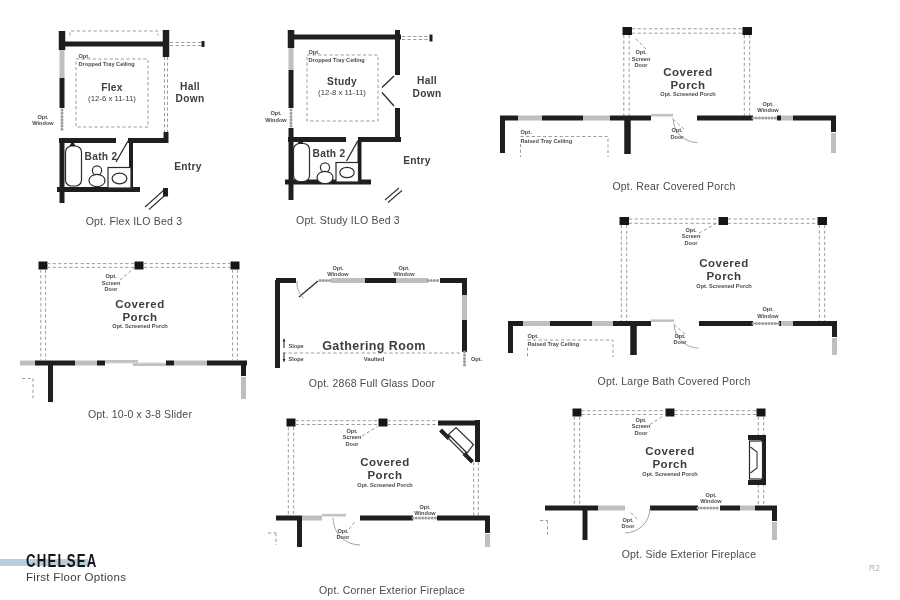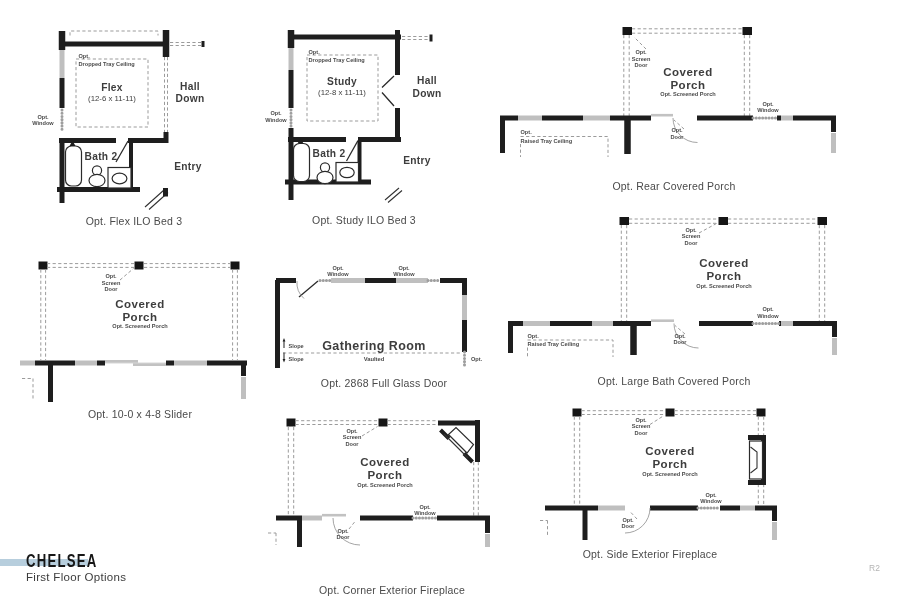--- a/index.html
+++ b/index.html
@@ -125,21 +125,21 @@
   <text class="t" x="308.5" y="61.5">Dropped Tray Ceiling</text>
   <text class="room mid" x="342" y="85">Study</text>
   <text class="dims mid" x="342" y="95">(12-8 x 11-11)</text>
   <text class="room mid" x="427" y="84">Hall</text>
   <text class="room mid" x="427" y="96.5">Down</text>
   <text class="t mid" x="276" y="115">Opt.</text>
   <text class="t mid" x="276" y="121.5">Window</text>
   <text class="room mid" x="329" y="157">Bath 2</text>
   <text class="room mid" x="417" y="164">Entry</text>
 </svg>
-<div class="caption" style="left:364px;top:214px">Opt. Study ILO Bed 3</div>
+<div class="caption" style="left:348px;top:214px">Opt. Study ILO Bed 3</div>
 
 <svg class="plan" style="left:495px;top:14px;" width="380" height="160" viewBox="495 14 380 160">
   <g>
     <rect class="post" x="622.5" y="27" width="9.5" height="8"></rect>
     <rect class="post" x="742.5" y="27" width="9.5" height="8"></rect>
     <path class="dash" d="M632 28.8 H742 M632 33.2 H742"></path>
     <path class="dash" d="M623.8 35 V116 M629.2 35 V116"></path>
     <path class="dash" d="M744.3 35 V116 M749.7 35 V116"></path>
     <path class="dash" d="M646 49 L634 37"></path>
   </g>
@@ -191,21 +191,21 @@
     <path class="win" d="M243.5 377 V399"></path>
     <path class="dash" d="M22 378.5 H33 M33 378.5 V400"></path>
   </g>
   <text class="t mid" x="111" y="278">Opt.</text>
   <text class="t mid" x="111" y="284.5">Screen</text>
   <text class="t mid" x="111" y="291">Door</text>
   <text class="roomL mid" x="140" y="308">Covered</text>
   <text class="roomL mid" x="140" y="320.5">Porch</text>
   <text class="t mid" x="140" y="328">Opt. Screened Porch</text>
 </svg>
-<div class="caption" style="left:140px;top:408px">Opt. 10-0 x 4-8 Slider</div>
+<div class="caption" style="left:140px;top:408px">Opt. 10-0 x 3-8 Slider</div>
 
 <svg class="plan" style="left:270px;top:258px;" width="235" height="135" viewBox="270 258 235 135">
   <g>
     <path class="wall" d="M276 280.5 H296 M365 280.5 H396 M440 280.5 H467"></path>
     <path class="win" d="M331 280.5 H365 M396 280.5 H428"></path>
     <path class="dots" d="M320 280.5 H331 M428 280.5 H440"></path>
     <path class="leaf" d="M318 281 L299 297"></path>
     <path class="arc" d="M297 281 A 21 21 0 0 0 304 298.5"></path>
     <path class="wall" d="M277.5 280 V368"></path>
     <path class="wall" d="M464.5 280 V295 M464.5 320 V352"></path>
@@ -221,21 +221,21 @@
   <text class="t mid" x="338" y="269.5">Opt.</text>
   <text class="t mid" x="338" y="276">Window</text>
   <text class="t mid" x="404" y="269.5">Opt.</text>
   <text class="t mid" x="404" y="276">Window</text>
   <text class="room12 mid" x="374" y="350">Gathering Room</text>
   <text class="t3 mid" x="374" y="360.5">Vaulted</text>
   <text class="t" x="288.5" y="347.5">Slope</text>
   <text class="t" x="288.5" y="360.5">Slope</text>
   <text class="t" x="471" y="360.5">Opt.</text>
 </svg>
-<div class="caption" style="left:384px;top:377px">Opt. 2868 Full Glass Door</div>
+<div class="caption" style="left:372px;top:377px">Opt. 2868 Full Glass Door</div>
 
 <svg class="plan" style="left:500px;top:210px;" width="375" height="160" viewBox="500 210 375 160">
   <g>
     <rect class="post" x="619.5" y="217" width="9.5" height="8"></rect>
     <rect class="post" x="718.5" y="217" width="9.5" height="8"></rect>
     <rect class="post" x="817.5" y="217" width="9.5" height="8"></rect>
     <path class="dash" d="M629 219 H718 M629 223.3 H718 M728 219 H817 M728 223.3 H817"></path>
     <path class="dash" d="M621.3 225 V321 M626.7 225 V321"></path>
     <path class="dash" d="M819.3 225 V321 M824.7 225 V321"></path>
     <path class="dash" d="M699 233 L716.5 223.5"></path>
@@ -340,20 +340,20 @@
   <text class="t mid" x="641" y="428">Screen</text>
   <text class="t mid" x="641" y="434.5">Door</text>
   <text class="roomL mid" x="670" y="455">Covered</text>
   <text class="roomL mid" x="670" y="468">Porch</text>
   <text class="t mid" x="670" y="475.5">Opt. Screened Porch</text>
   <text class="t mid" x="628" y="521.5">Opt.</text>
   <text class="t mid" x="628" y="528">Door</text>
   <text class="t mid" x="711" y="496.5">Opt.</text>
   <text class="t mid" x="711" y="503">Window</text>
 </svg>
-<div class="caption" style="left:650px;top:548px">Opt. Side Exterior Fireplace</div>
+<div class="caption" style="left:689px;top:548px">Opt. Side Exterior Fireplace</div>
 
 <div class="accent-bar"></div>
 <div class="brand">CHELSEA</div>
 <div class="subtitle">First Floor Options</div>
 <div class="revision">R2</div>
 
 </div>
 
 </body></html>

